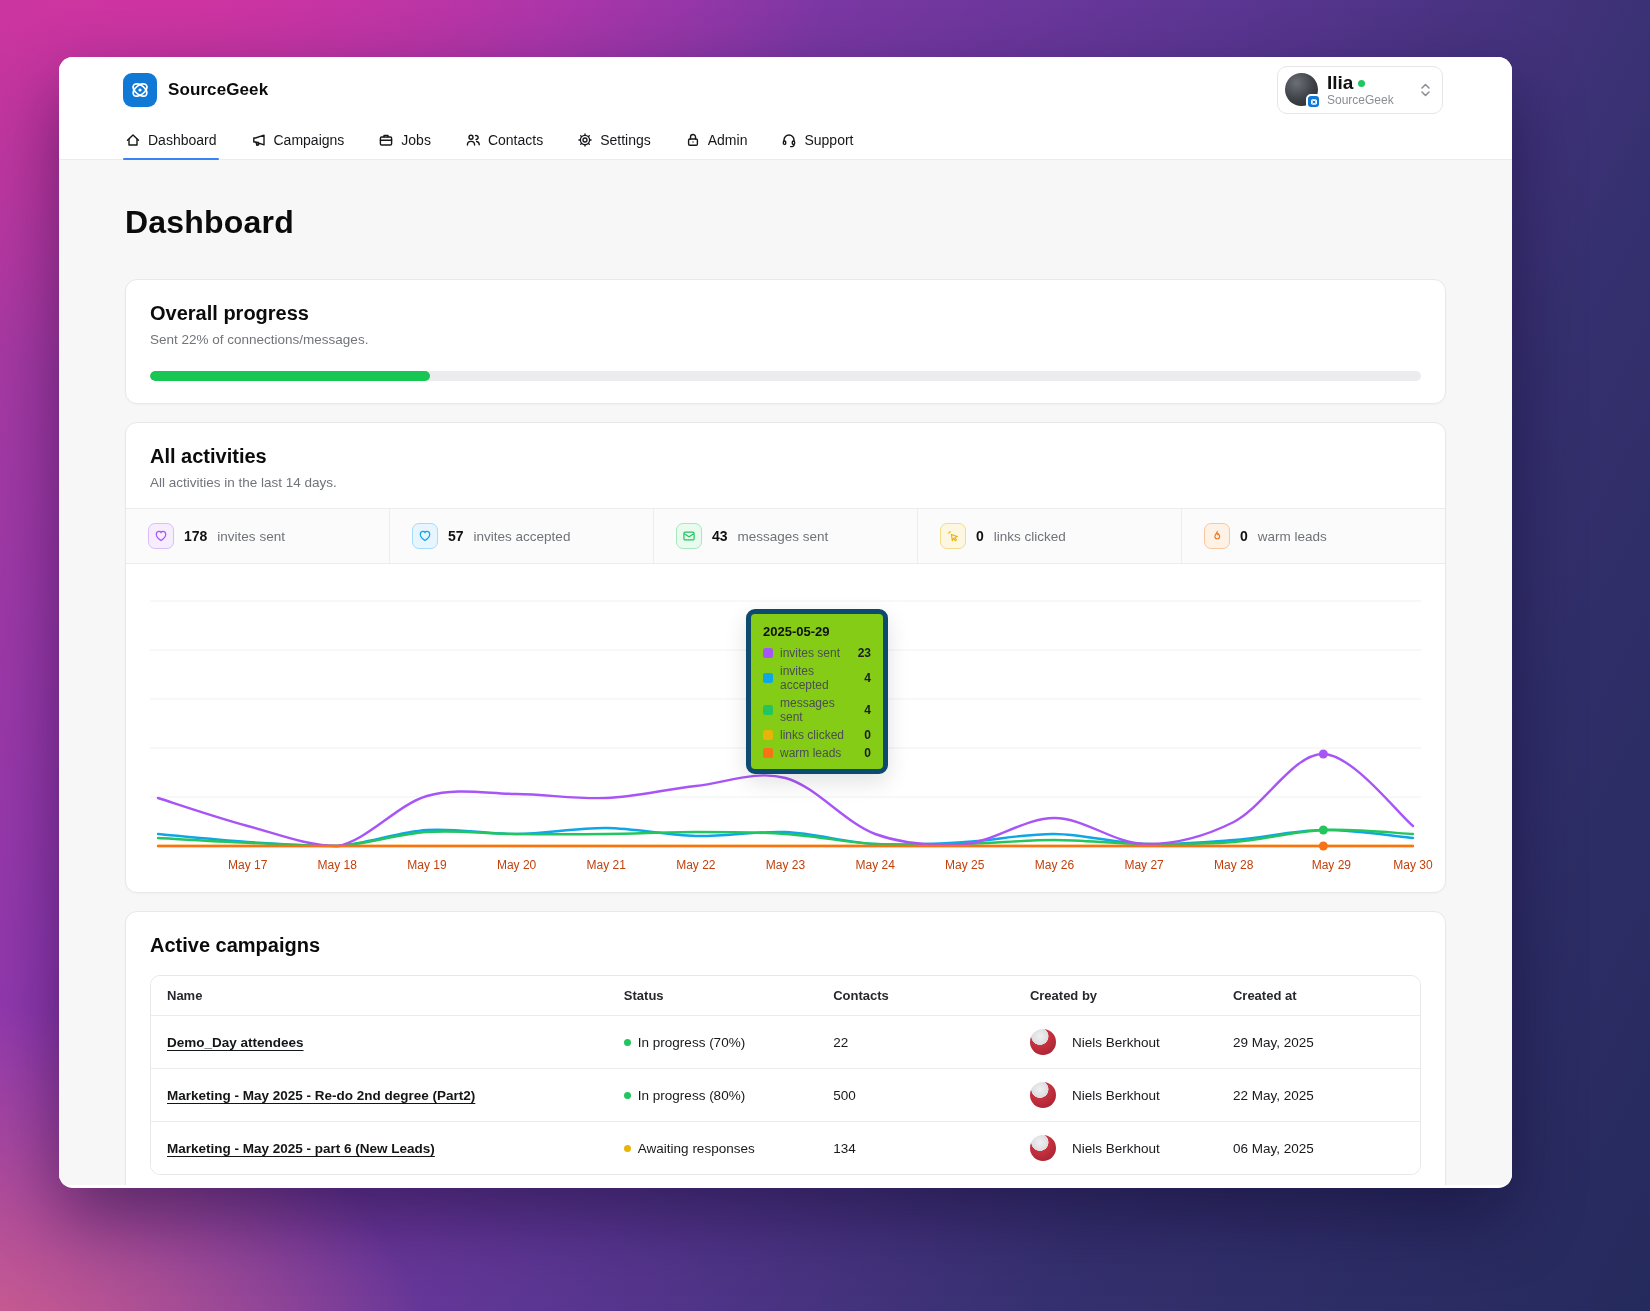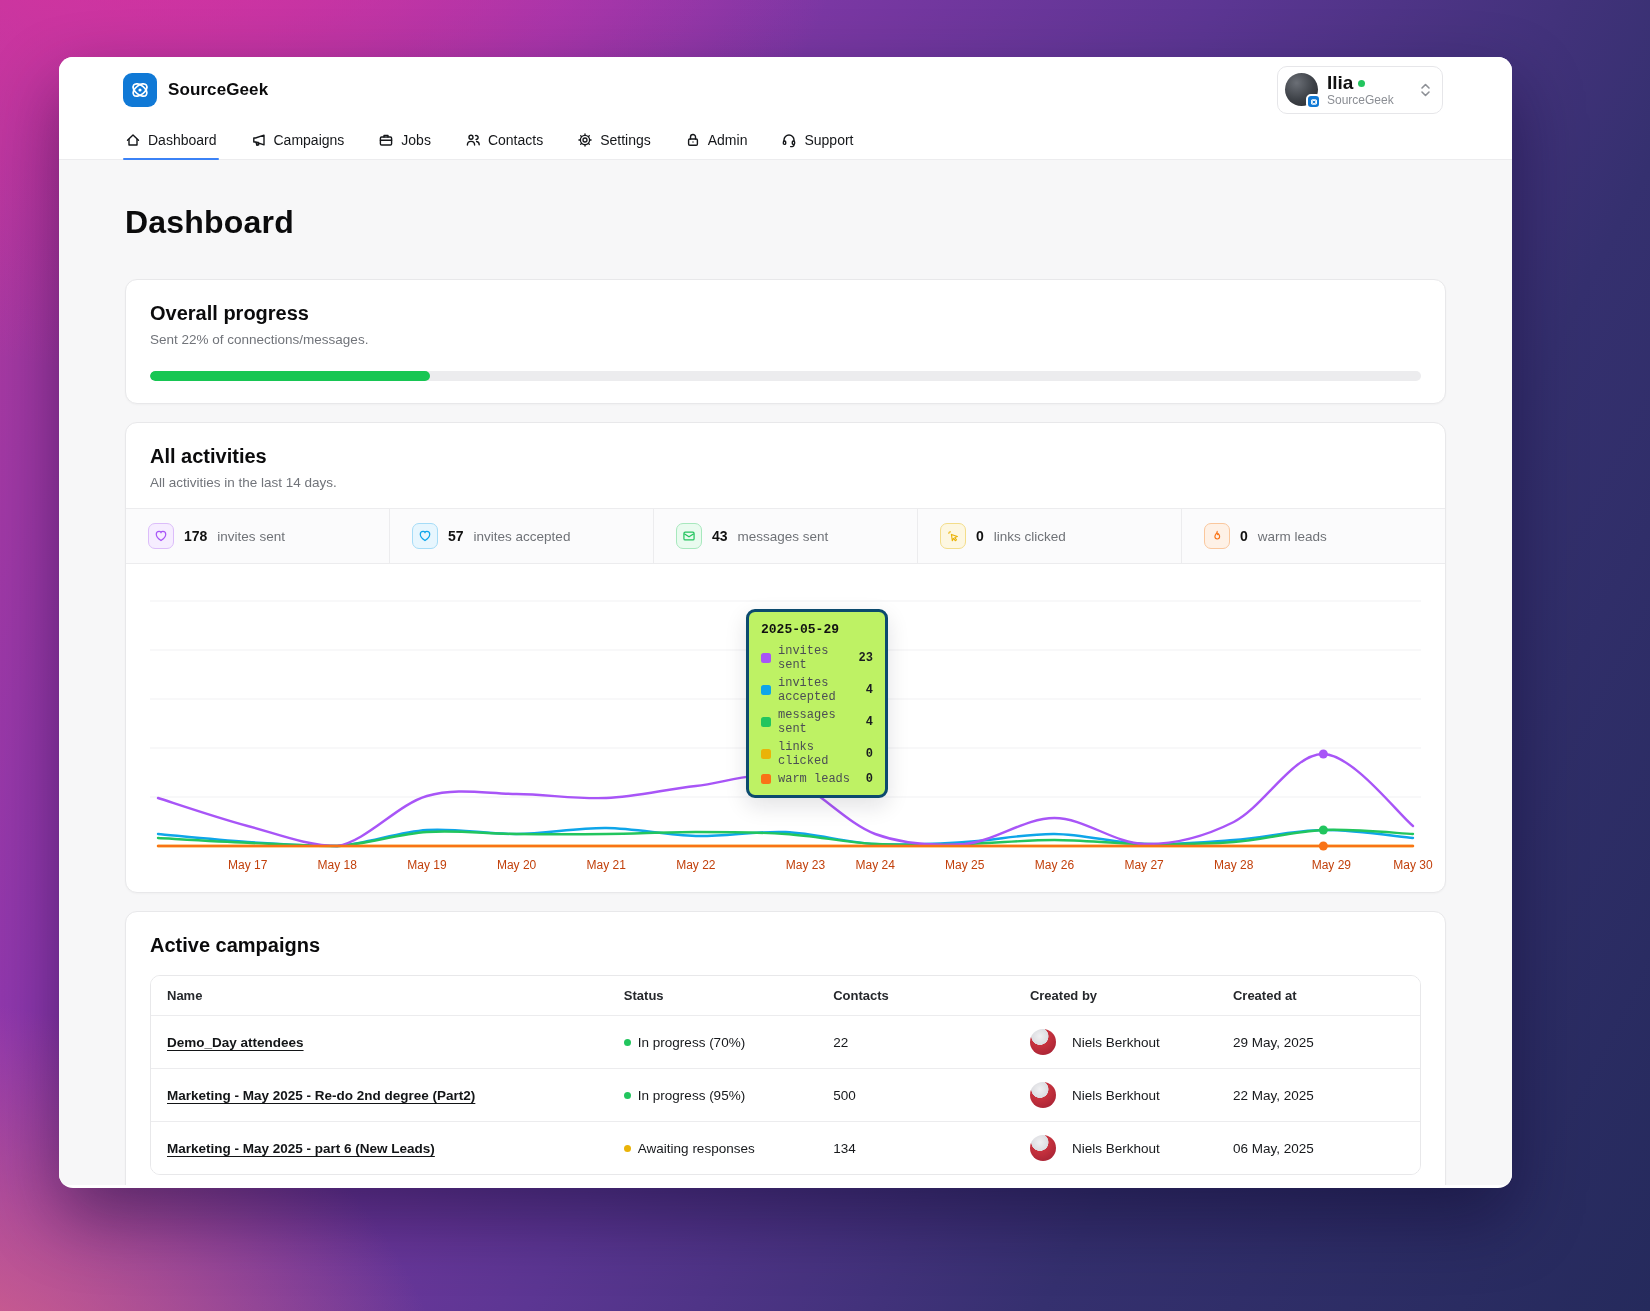--- a/index.html
+++ b/index.html
@@ -61,22 +61,22 @@
   .stat { flex:1; display:flex; align-items:center; gap:10px; padding:14px 22px; border-right:1px solid #ececee; }
   .stat:last-child { border-right:none; }
   .stat-badge { width:26px; height:26px; border-radius:7px; border:1px solid; display:flex; align-items:center; justify-content:center; flex:0 0 auto; }
   .stat-num { font-size:14px; font-weight:750; color:#111; }
   .stat-label { font-size:13.5px; color:#6f7277; }
   
   .chart-wrap { position:relative; padding:10px 24px 14px; }
   .x-labels { position:relative; height:20px; margin-top:2px; }
   .x-labels span { position:absolute; transform:translateX(-50%); font-size:12px; color:#c2410c; white-space:nowrap; }
   .tooltip {
-    position:absolute; left:620px; top:45px; width:142px; background:#bef264; border:3px solid #0c4a6e;
-    border-radius:9px; box-shadow:0 8px 22px rgba(20,20,30,.12); padding:10px 12px 9px; z-index:5;font-family:Liberation Mono, monospace;
+    position:absolute; left:620px; top:45px; width:142px; background:#84cc16; border:5px solid #0c4a6e;
+    border-radius:9px; box-shadow:0 8px 22px rgba(20,20,30,.12); padding:10px 12px 9px; z-index:5;
   }
   .tooltip-date { font-size:13px; font-weight:750; color:#111; margin-bottom:7px; }
   .tt-row { display:flex; align-items:center; gap:7px; font-size:12px; color:#4b4e54; margin-top:4px; }
   .tt-swatch { width:10px; height:10px; border-radius:2.5px; flex:0 0 auto; }
   .tt-label { flex:1; }
   .tt-val { font-weight:600; color:#1b1d21; }
   
   .tablebox { border:1px solid #e8e8ea; border-radius:10px; overflow:hidden; margin-top:18px; }
   table { width:100%; border-collapse:collapse; table-layout:fixed; }
   th { text-align:left; font-size:13px; font-weight:600; color:#26282c; padding:12px 16px; border-bottom:1px solid #ececee; background:#fff; }
@@ -271,21 +271,21 @@
             <circle cx="1172.4285714285716" cy="256" r="4.5" fill="#22c55e"></circle>
             <circle cx="1172.4285714285716" cy="272" r="4.5" fill="#f97316"></circle>
           </svg>
         <div class="x-labels" id="xlabels">
             <span style="left: 7.68279%;">May 17</span>
             <span style="left: 14.7357%;">May 18</span>
             <span style="left: 21.7885%;">May 19</span>
             <span style="left: 28.8414%;">May 20</span>
             <span style="left: 35.8943%;">May 21</span>
             <span style="left: 42.9471%;">May 22</span>
-            <span style="left: 50%; margin-left: 20px;">May 23</span>
+            <span style="left: 50%;">May 23</span>
             <span style="left: 57.0529%;">May 24</span>
             <span style="left: 64.1057%;">May 25</span>
             <span style="left: 71.1586%;">May 26</span>
             <span style="left: 78.2115%;">May 27</span>
             <span style="left: 85.2643%;">May 28</span>
             <span style="left: 92.3172%; margin-left: 8px;">May 29</span>
             <span style="left: 99.3701%;">May 30</span>
           </div>
         <div class="tooltip">
           <div class="tooltip-date">2025-05-29</div>
@@ -354,21 +354,21 @@
                     <span>Niels Berkhout</span>
                   </span>
                 </td>
               <td>29 May, 2025</td>
             </tr>
             <tr>
               <td><a class="camp-link" href="#">Marketing - May 2025 - Re-do 2nd degree (Part2)</a></td>
               <td>
                   <span class="status-cell">
                     <span class="dot" style="background: rgb(34, 197, 94);"></span>
-                    <span>In progress (95%)</span>
+                    <span>In progress (80%)</span>
                   </span>
                 </td>
               <td>500</td>
               <td>
                   <span class="byline">
                     <span class="mini-avatar"></span>
                     <span>Niels Berkhout</span>
                   </span>
                 </td>
               <td>22 May, 2025</td>

